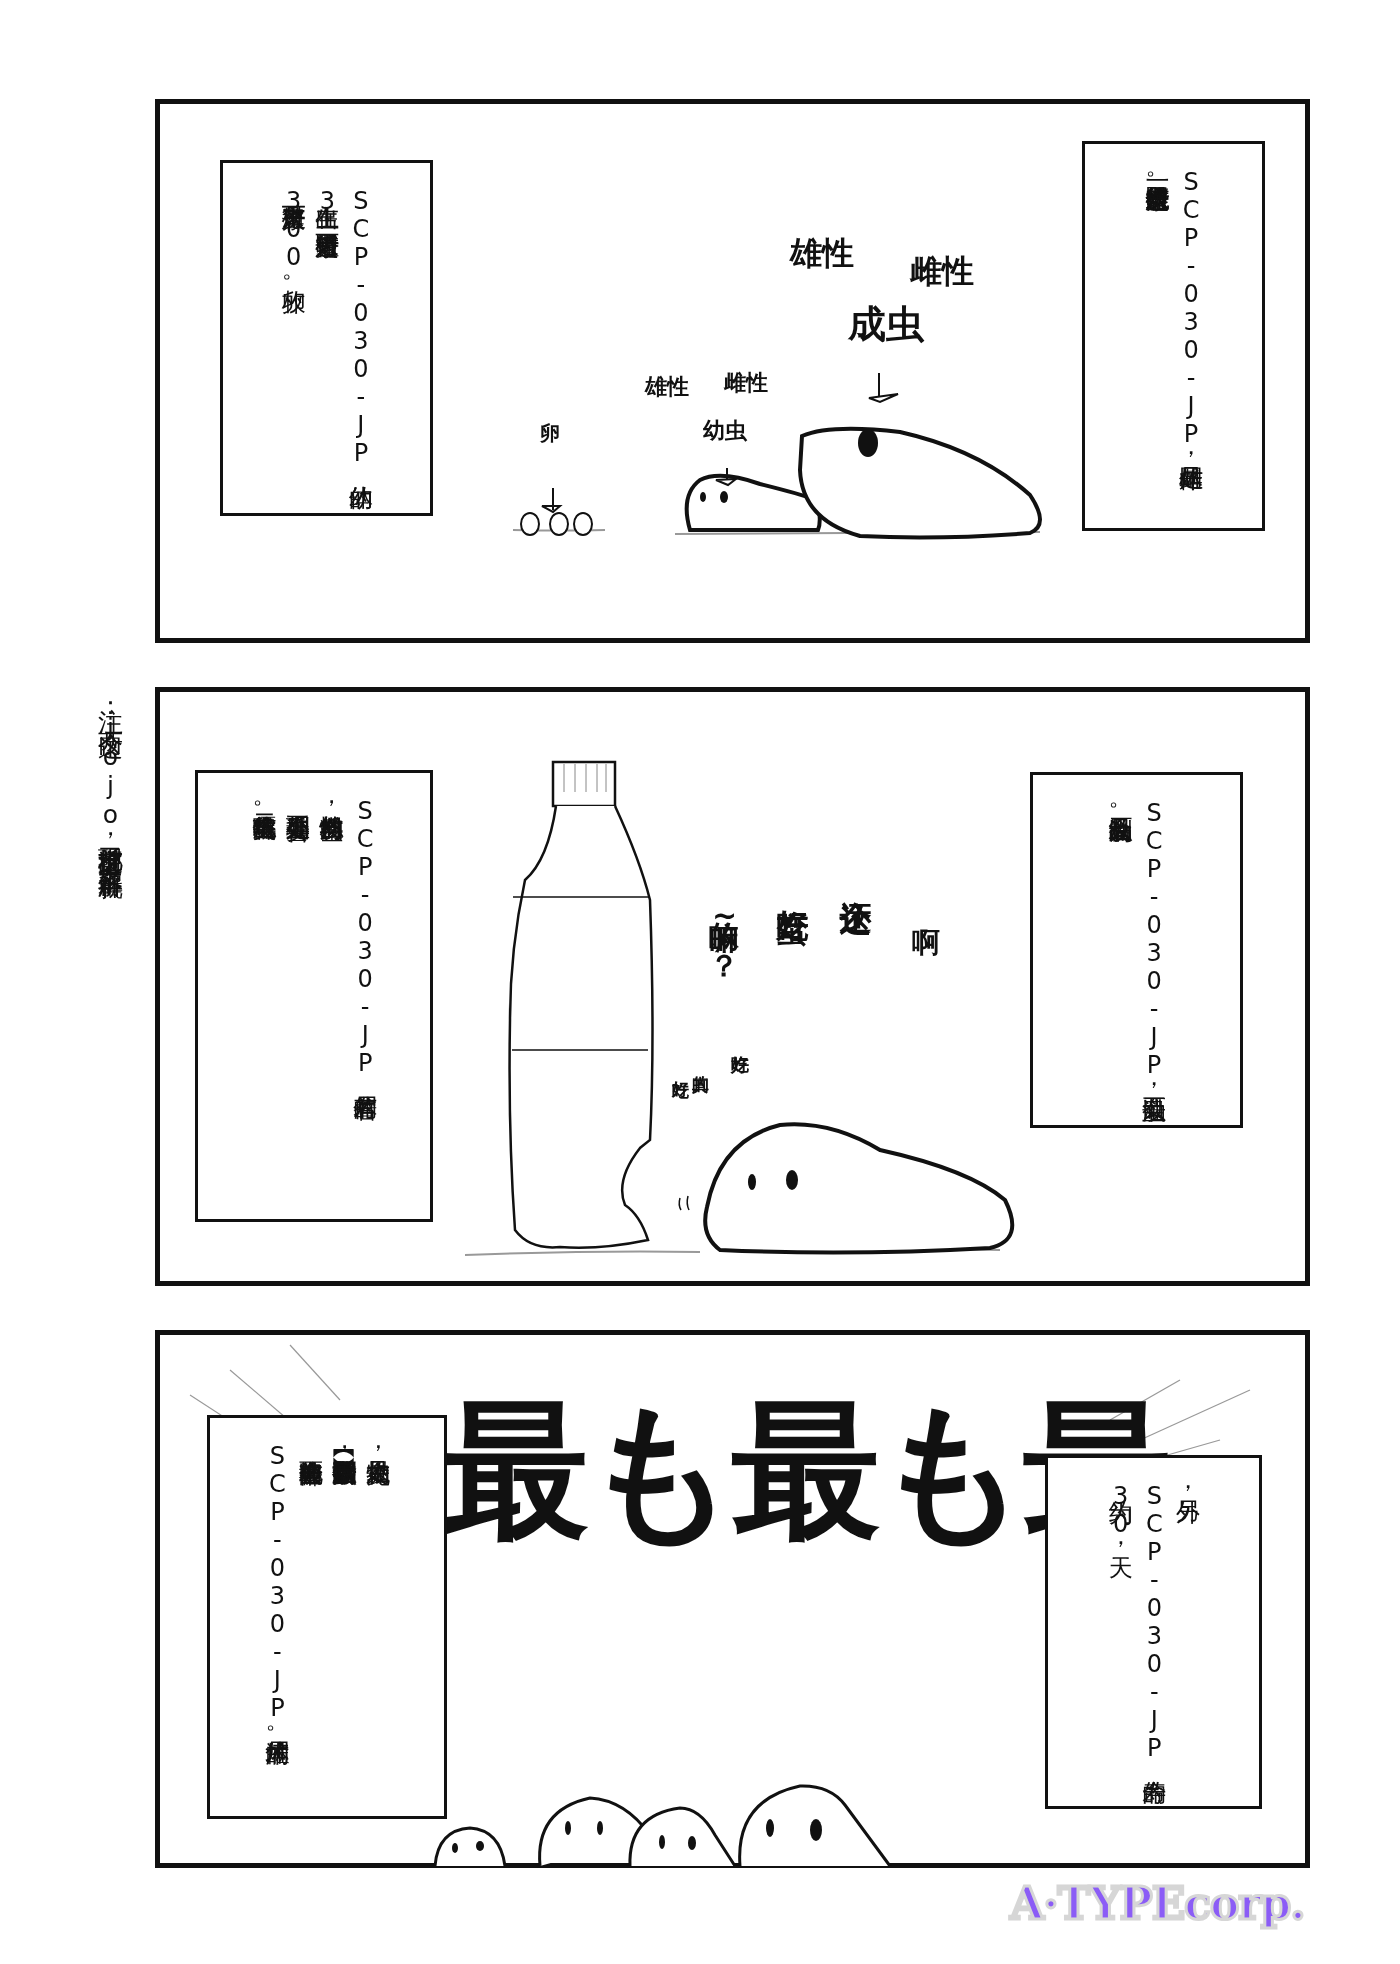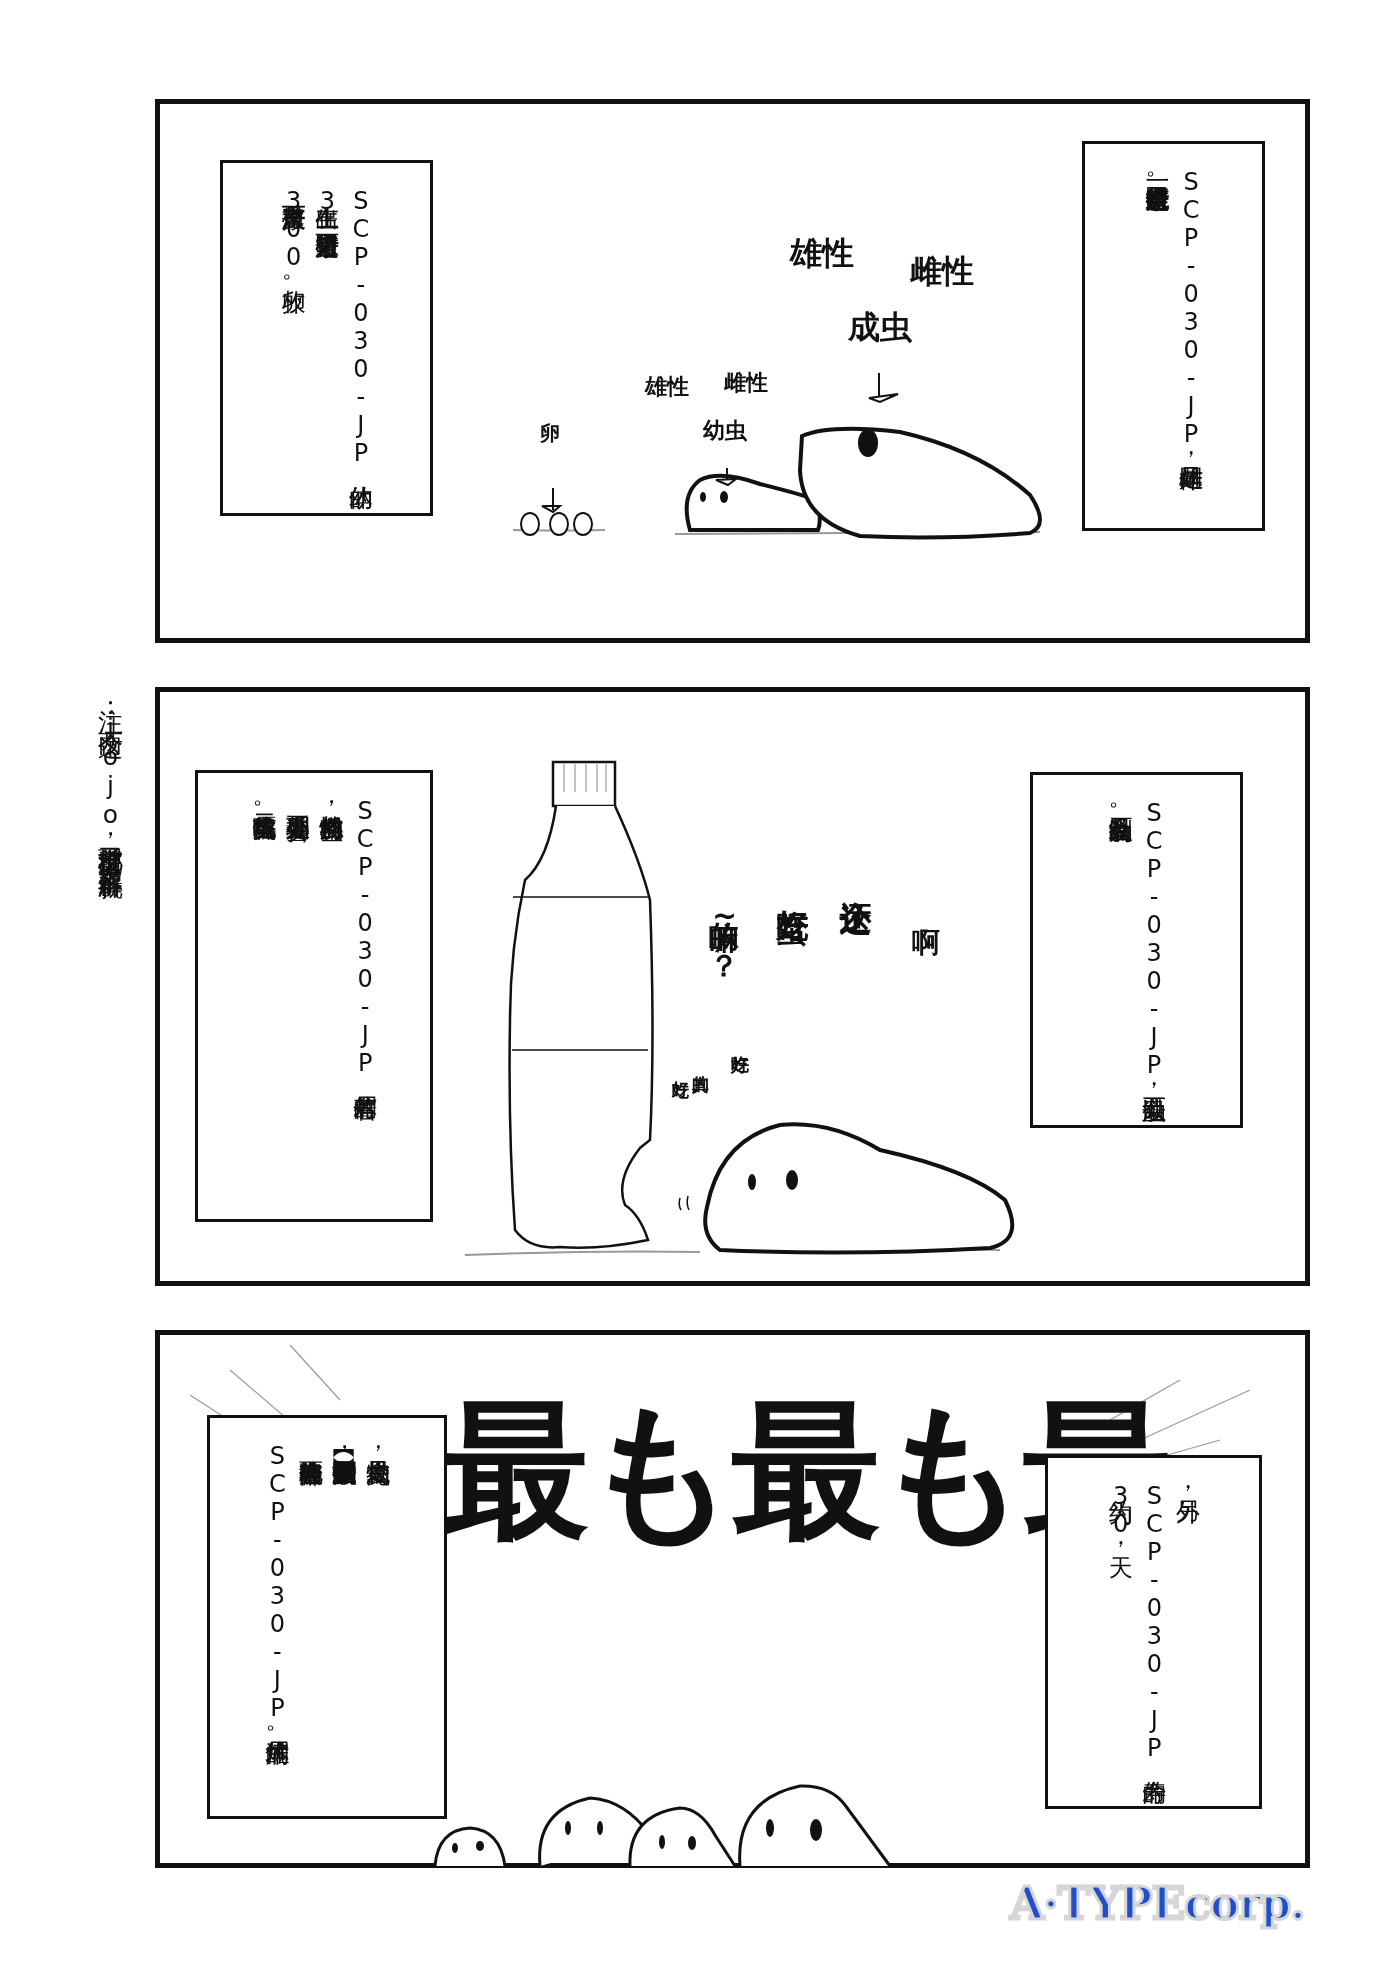--- a/index.html
+++ b/index.html
@@ -74,21 +74,21 @@
     line-height: 1;
   }
 
   .watermark {
     position: absolute;
     left: 1010px;
     top: 1878px;
     font-family: "DejaVu Serif", serif;
     font-size: 44px;
     font-weight: bold;
-    color: #1d4ed8;
+    color: #8b5cf6;
     -webkit-text-stroke: 3px #d6d6d6;
     letter-spacing: -1px;
   }
 
   svg.art { position: absolute; left: 0; top: 0; overflow: visible; }
 </style>
 </head>
 <body>
 
 <div class="note">注：这两个jojo梗之前都出现过了，就不再解释了</div>
@@ -128,21 +128,21 @@
 
 <div class="caption-box" style="left:1082px; top:141px; width:183px; height:390px;">
   <div class="vline">SCP-030-JP是雌雄同体，</div>
   <div class="vline">即便只有一只也能进行繁殖。</div>
 </div>
 
 <div class="hand" style="left:540px; top:420px; font-size:20px;">卵</div>
 <div class="hand" style="left:695px; top:416px; font-size:22px;margin-left:8px;">幼虫</div>
 <div class="hand" style="left:645px; top:372px; font-size:22px;">雄性</div>
 <div class="hand" style="left:724px; top:368px; font-size:22px;">雌性</div>
-<div class="hand" style="left:848px; top:306px; font-size:32px;">成虫</div>
+<div class="hand" style="left:848px; top:299px; font-size:38px;">成虫</div>
 <div class="hand" style="left:790px; top:232px; font-size:32px;">雄性</div>
 <div class="hand" style="left:910px; top:250px; font-size:32px;">雌性</div>
 
 <div class="panel" style="left:155px; top:687px; width:1155px; height:599px;"></div>
 
 <svg class="art" width="1400" height="1964">
 
   <path d="M465 1255 Q600 1250 700 1252" stroke="#999" stroke-width="2" fill="none"></path>
   <path d="M740 1250 Q900 1248 1000 1250" stroke="#999" stroke-width="2" fill="none"></path>
 

